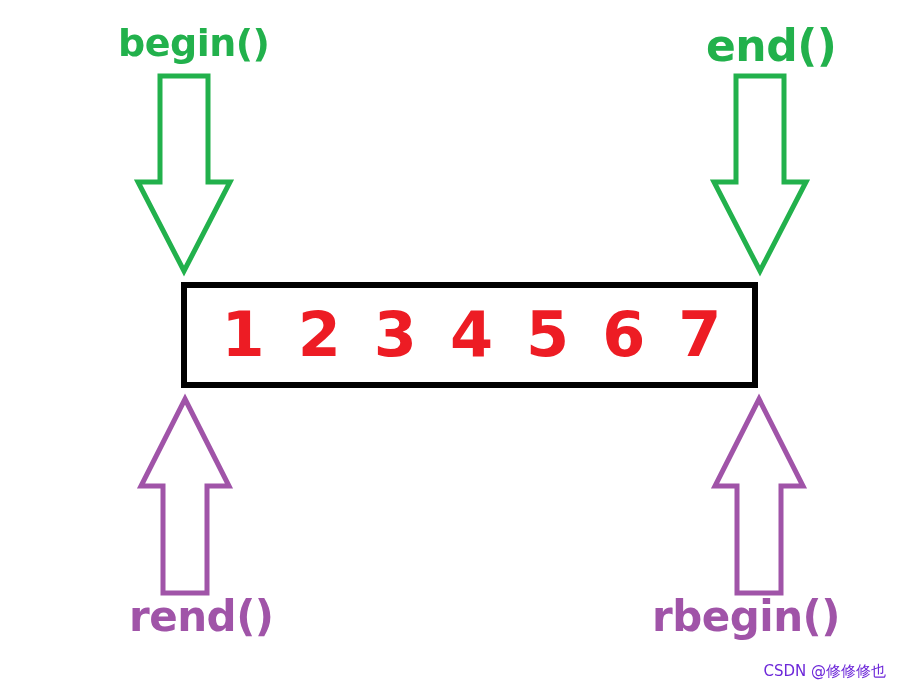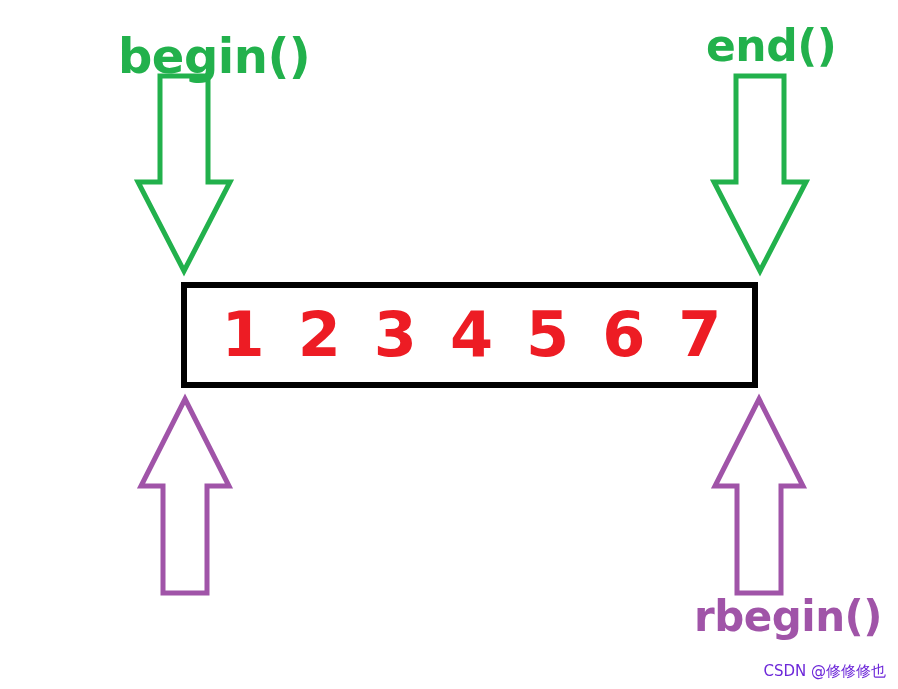--- a/index.html
+++ b/index.html
@@ -20,24 +20,24 @@
   .label {
     position: absolute;
     font-weight: bold;
     white-space: nowrap;
     line-height: 1;
     letter-spacing: -0.5px;
   }
   .label-green { color: #22b14c; }
   .label-purple { color: #a054a8; }
 
-  #label-begin  { left: 118px; top: 32px;  font-size: 48px; text-align: center; }
+  #label-begin  { left: 118px; top: 24px;  font-size: 38px; text-align: center; }
   #label-end    { left: 706px; top: 24px;  font-size: 44px; }
   #label-rend   { left: 129px; top: 596px; font-size: 42px; }
-  #label-rbegin { left: 694px; top: 596px; font-size: 42px; }
+  #label-rbegin { left: 652px; top: 596px; font-size: 42px; }
 
   
   .arrow-svg {
     position: absolute;
     overflow: visible;
   }
   #arrow-begin  { left: 136px; top: 74px; }
   #arrow-end    { left: 712px; top: 74px; }
   #arrow-rend   { left: 139px; top: 396px; }
   #arrow-rbegin { left: 713px; top: 396px; }
@@ -107,18 +107,19 @@
   </div>
 
   <svg class="arrow-svg" id="arrow-rend" width="92" height="200" viewBox="0 0 92 200" aria-hidden="true">
     <path d="M 46 3 L 90 90 L 68 90 L 68 197 L 24 197 L 24 90 L 2 90 Z" fill="none" stroke="#a054a8" stroke-width="5" stroke-linejoin="miter" stroke-linecap="square"></path>
   </svg>
 
   <svg class="arrow-svg" id="arrow-rbegin" width="92" height="200" viewBox="0 0 92 200" aria-hidden="true">
     <path d="M 46 3 L 90 90 L 68 90 L 68 197 L 24 197 L 24 90 L 2 90 Z" fill="none" stroke="#a054a8" stroke-width="5" stroke-linejoin="miter" stroke-linecap="square"></path>
   </svg>
 
+  <div class="label label-purple" id="label-rend">rend()</div>
 
   <div class="label label-purple" id="label-rbegin">rbegin()</div>
 
   <div id="watermark">CSDN @修修修也</div>
 
 </div>
 
 </body></html>

